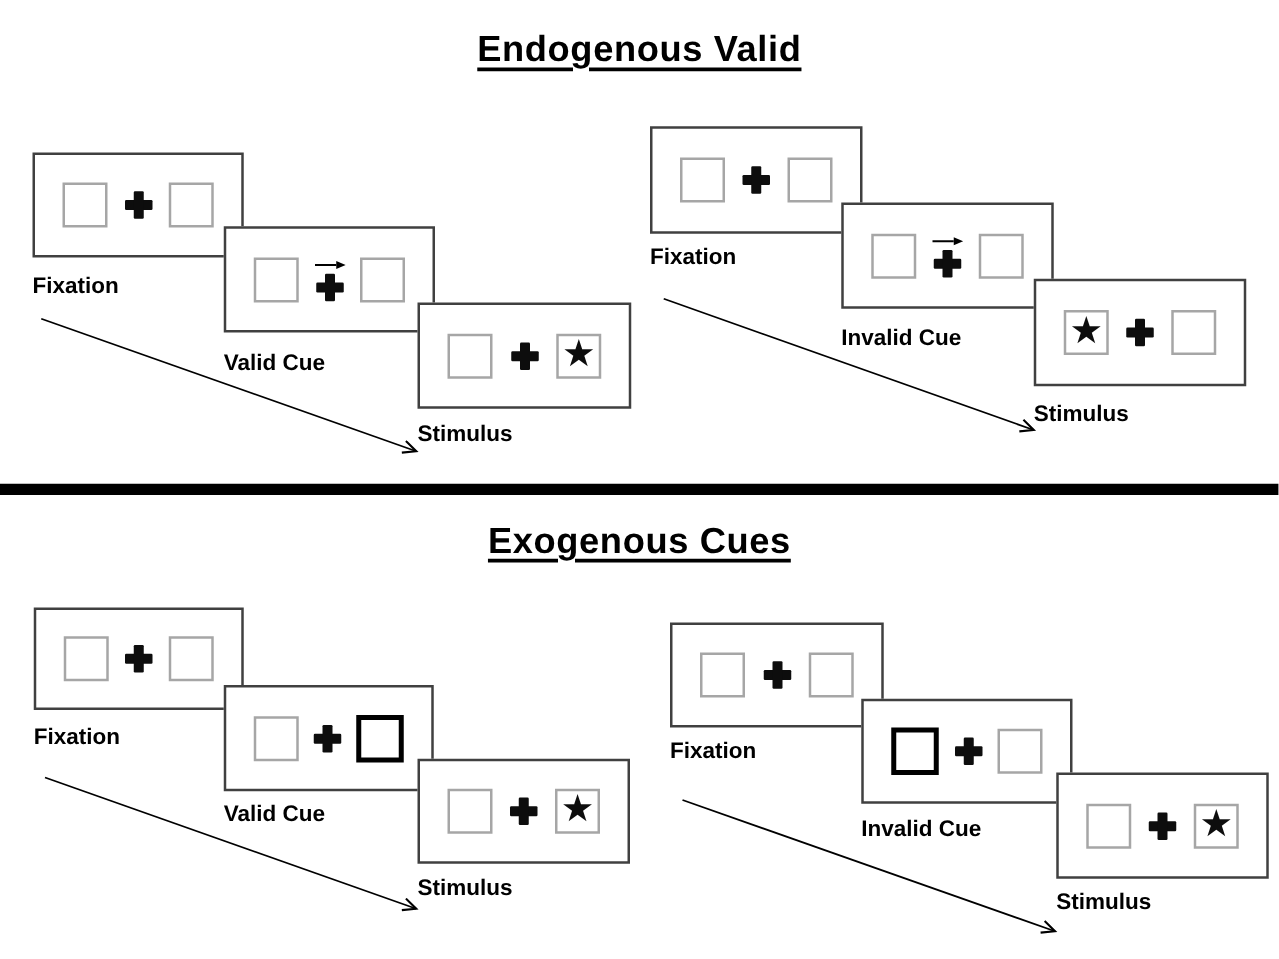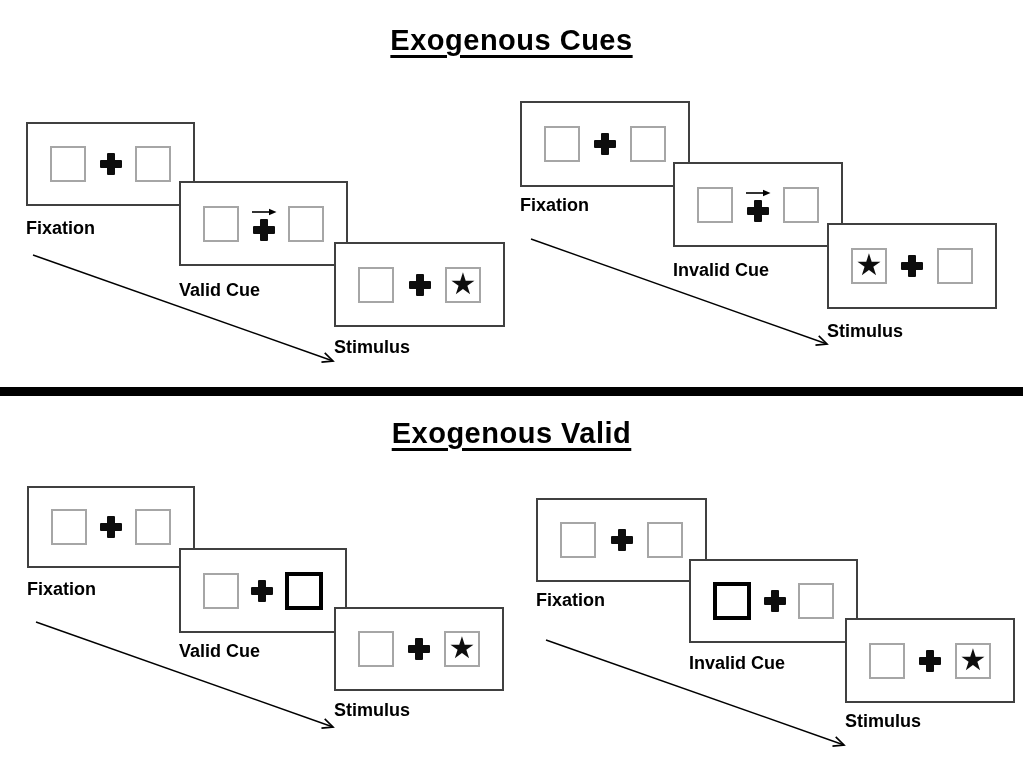--- a/index.html
+++ b/index.html
@@ -98,23 +98,23 @@
   }
   .time-arrow { position: absolute; }
   
   .z1 { z-index: 1; } .z2 { z-index: 2; } .z3 { z-index: 3; }
 </style>
 </head>
 <body>
 
 <div id="stage">
 
-  <div class="title" style="top:24px;">Exogenous Cues</div>
+  <div class="title" style="top:24px;">Endogenous Valid</div>
   <div class="divider" style="top:387px;"></div>
-  <div class="title" style="top:417px;">Exogenous Valid</div>
+  <div class="title" style="top:417px;">Exogenous Cues</div>
 
   <div class="panel z1" style="left:26px;top:122px;width:169px;height:84px;">
     <span class="box"></span>
     <span class="plus"></span>
     <span class="box"></span>
   </div>
   <div class="seq-label" style="left:26px;top:218px;width:169px;">Fixation</div>
 
   <div class="panel z2" style="left:179px;top:181px;width:169px;height:85px;">
     <span class="box"></span>

